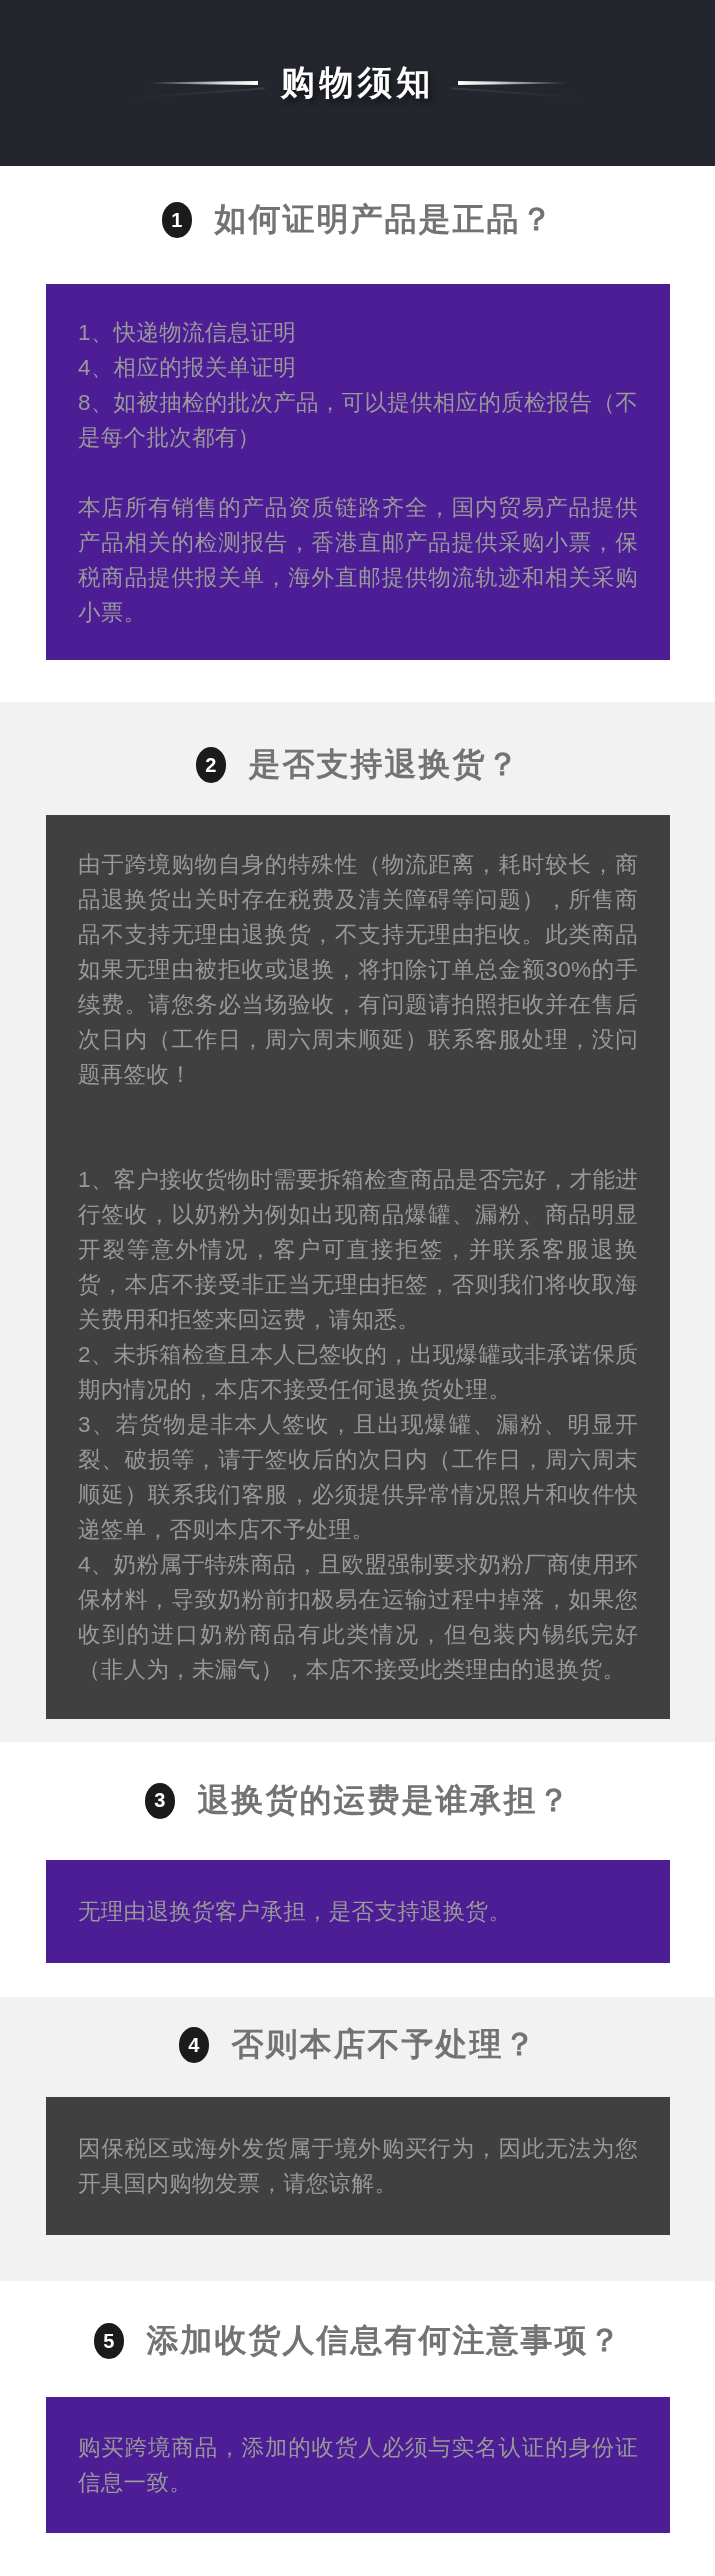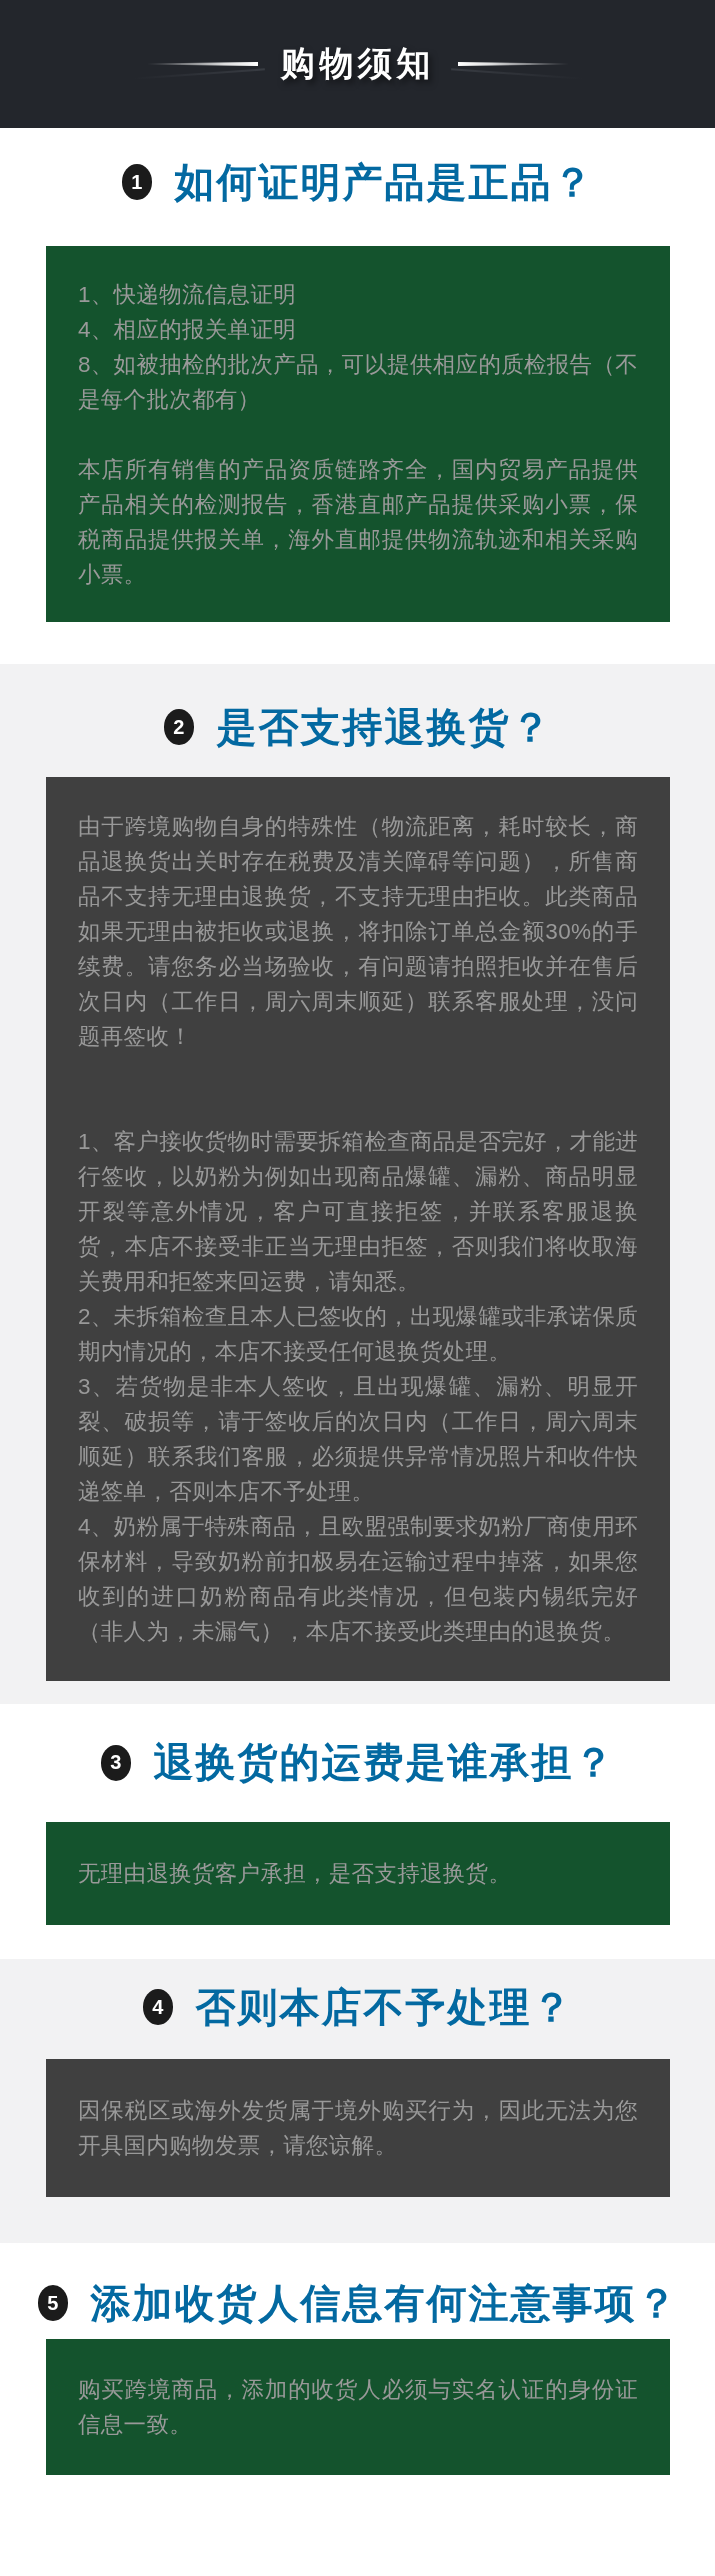--- a/index.html
+++ b/index.html
@@ -6,21 +6,21 @@
   body{
     width:716px;
     background:#ffffff;
     font-family:"Liberation Sans","DejaVu Sans",sans-serif;
     -webkit-font-smoothing:antialiased;
   }
   .page{width:716px;min-height:2576px;background:#ffffff;overflow:hidden;}
 
   
   .banner{
-    height:128px;
+    height:166px;
     background:#23262c;
     display:flex;
     align-items:center;
     justify-content:center;
     gap:22.5px;
   }
   .banner-title{
     color:#ffffff;
     font-size:34px;
     font-weight:bold;
@@ -66,39 +66,39 @@
     flex:none;
     width:30.5px;height:36px;
     background:#1b1b1b;
     border-radius:50%;
     color:#ffffff;
     font-size:20px;
     font-weight:bold;
     display:flex;align-items:center;justify-content:center;
   }
   .sec-title{
-    font-size:40px;
+    font-size:32px;
     font-weight:bold;
-    color:#0369a1;
+    color:#737373;
     letter-spacing:2px;
     white-space:nowrap;
   }
 
   
   .para{margin:0;}
   .body-text{
     font-size:22.5px;
     line-height:35px;
     color:#999999;
     letter-spacing:0.3px;
     text-align:justify;
   }
   .gray-box{
     margin:0 46px;
-    background:#14532d;
+    background:#4c1d95;
   }
   .white-card{
     margin:0 46px;
     background:#404040;
   }
   .band{background:#f2f2f3;}
 
   
   .sec1{padding-top:32px;padding-bottom:42px;background:#ffffff;}
   .sec1 .gray-box{margin-top:42px;padding:30.5px 32px;}
@@ -112,21 +112,21 @@
   
   .sec3{padding-top:37px;padding-bottom:34px;background:#ffffff;}
   .sec3 .gray-box{margin-top:37px;padding:34px 32px;}
 
   
   .sec4{padding-top:26.5px;padding-bottom:46px;}
   .sec4 .white-card{margin-top:30px;padding:34px 32px;}
 
   
   .sec5{padding-top:38px;padding-bottom:37px;background:#ffffff;}
-  .sec5 .gray-box{margin-top:14px;padding:33px 32px;}
+  .sec5 .gray-box{margin-top:34px;padding:33px 32px;}
 </style>
 </head>
 <body>
 
 <div class="page">
 
   <header class="banner">
     <div class="deco-line deco-left">
       <div class="main"></div>
       <div class="echo"></div>

